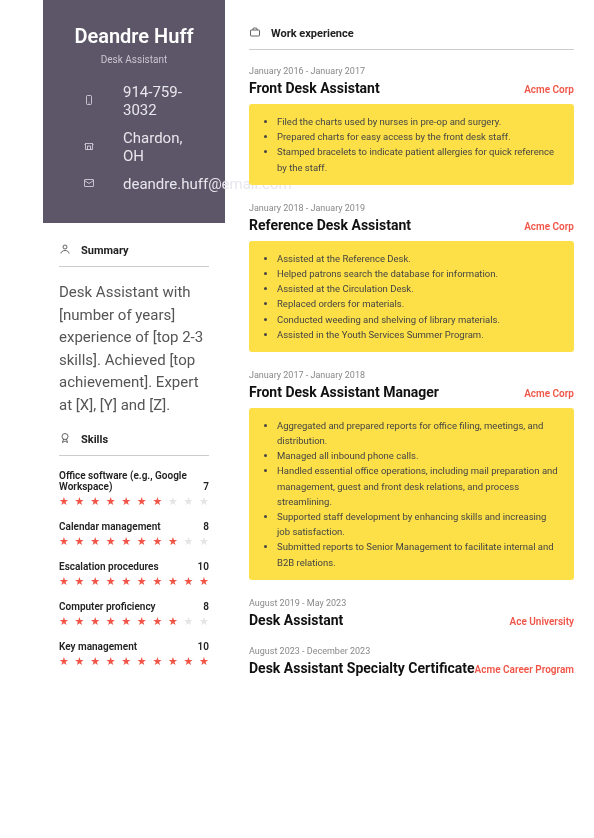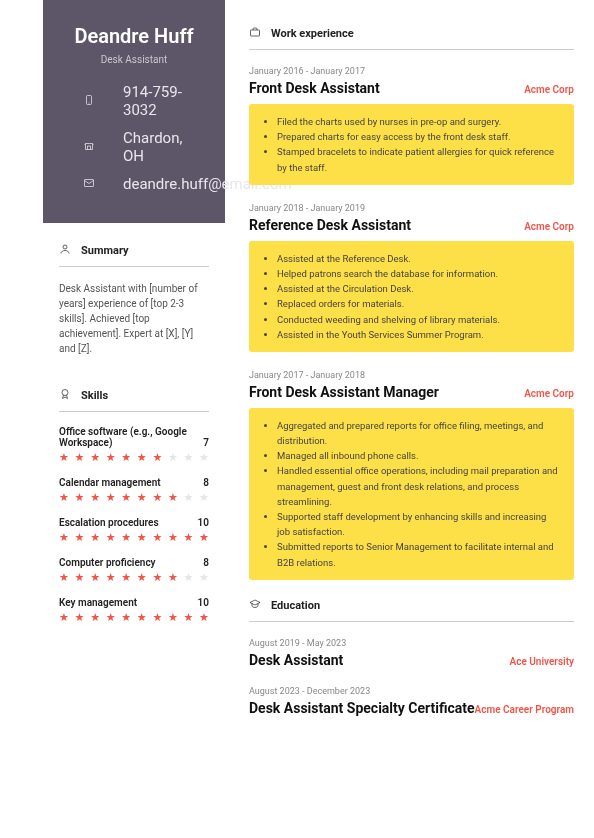--- a/index.html
+++ b/index.html
@@ -56,24 +56,24 @@
       gap: 10px;
       font-size: 11px;
       font-weight: 700;
       color: #222;
       padding-bottom: 8px;
       border-bottom: 1px solid #ccc;
       margin-bottom: 14px;
     }
     .section-heading svg { width: 12px; height: 12px; fill: none; stroke: #333; stroke-width: 1.5; }
     .summary-text {
-      font-size: 10px;
+      font-size: 15px;
       color: #555;
       line-height: 1.5;
-      margin-bottom: 32px;
+      margin-bottom: 16px;
     }
     .skill-item { margin-bottom: 14px; }
     .skill-row {
       display: flex;
       justify-content: space-between;
       font-size: 10px;
       font-weight: 600;
       color: #222;
       margin-bottom: 4px;
       align-items: flex-end;
@@ -301,27 +301,20 @@
         <ul class="bullets">
           <li>Aggregated and prepared reports for office filing, meetings, and distribution.</li>
           <li>Managed all inbound phone calls.</li>
           <li>Handled essential office operations, including mail preparation and management, guest and front desk relations, and process streamlining.</li>
           <li>Supported staff development by enhancing skills and increasing job satisfaction.</li>
           <li>Submitted reports to Senior Management to facilitate internal and B2B relations.</li>
         </ul>
       </div>
     </div>
 
-  <div class="section-heading">
-    <span><svg viewBox="0 0 24 24">
-          <path d="M2 9l10-5 10 5-10 5z"></path>
-          <path d="M6 11v5c0 1 3 3 6 3s6-2 6-3v-5"></path>
-        </svg></span>
-    <span>Education</span>
-  </div>
   <div id="edu-container">
       <div class="edu-entry">
         <div class="date-range">August 2019 - May 2023</div>
         <div class="entry-head">
           <span class="entry-title">Desk Assistant</span>
           <span class="entry-company">Ace University</span>
         </div>
       </div>
       <div class="edu-entry">
         <div class="date-range">August 2023 - December 2023</div>

